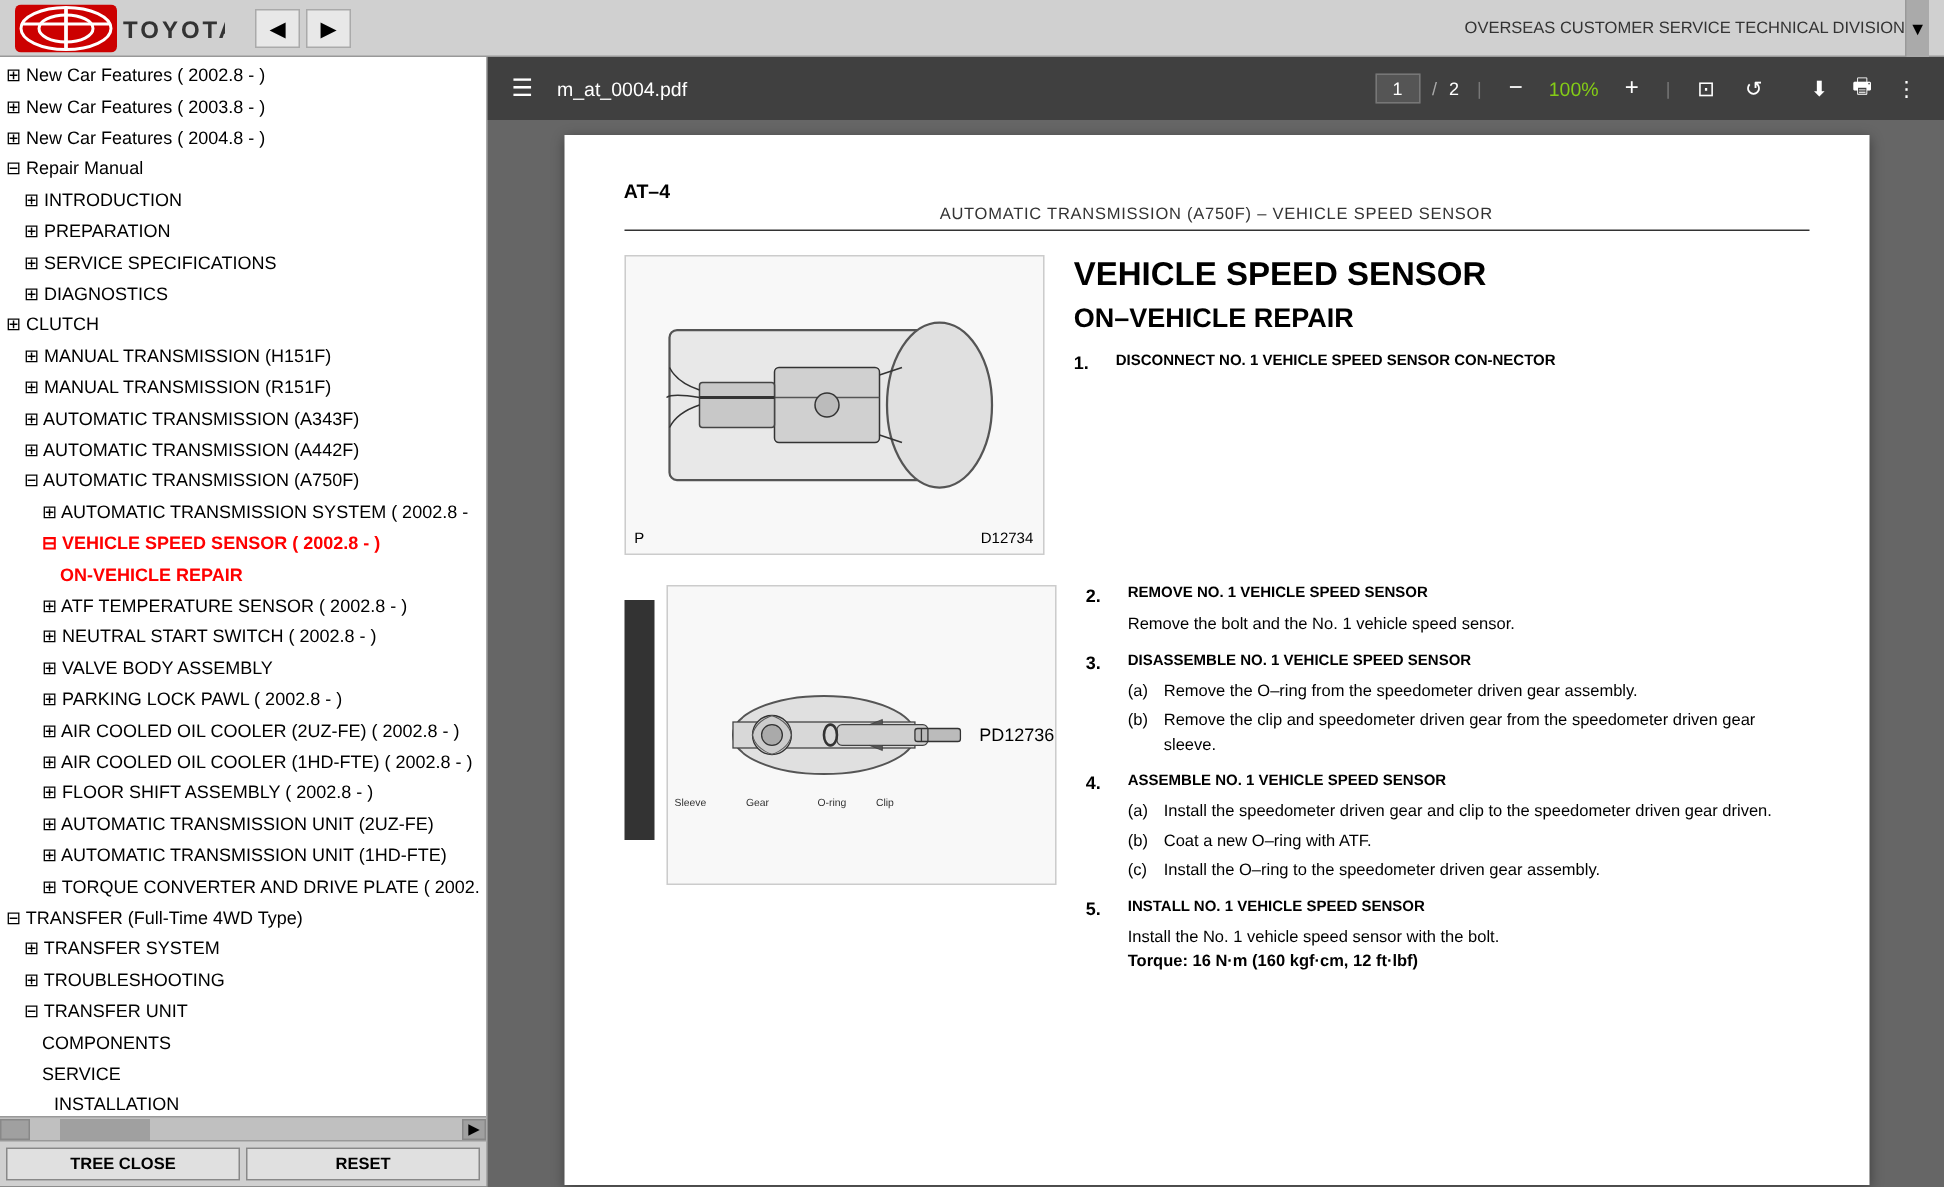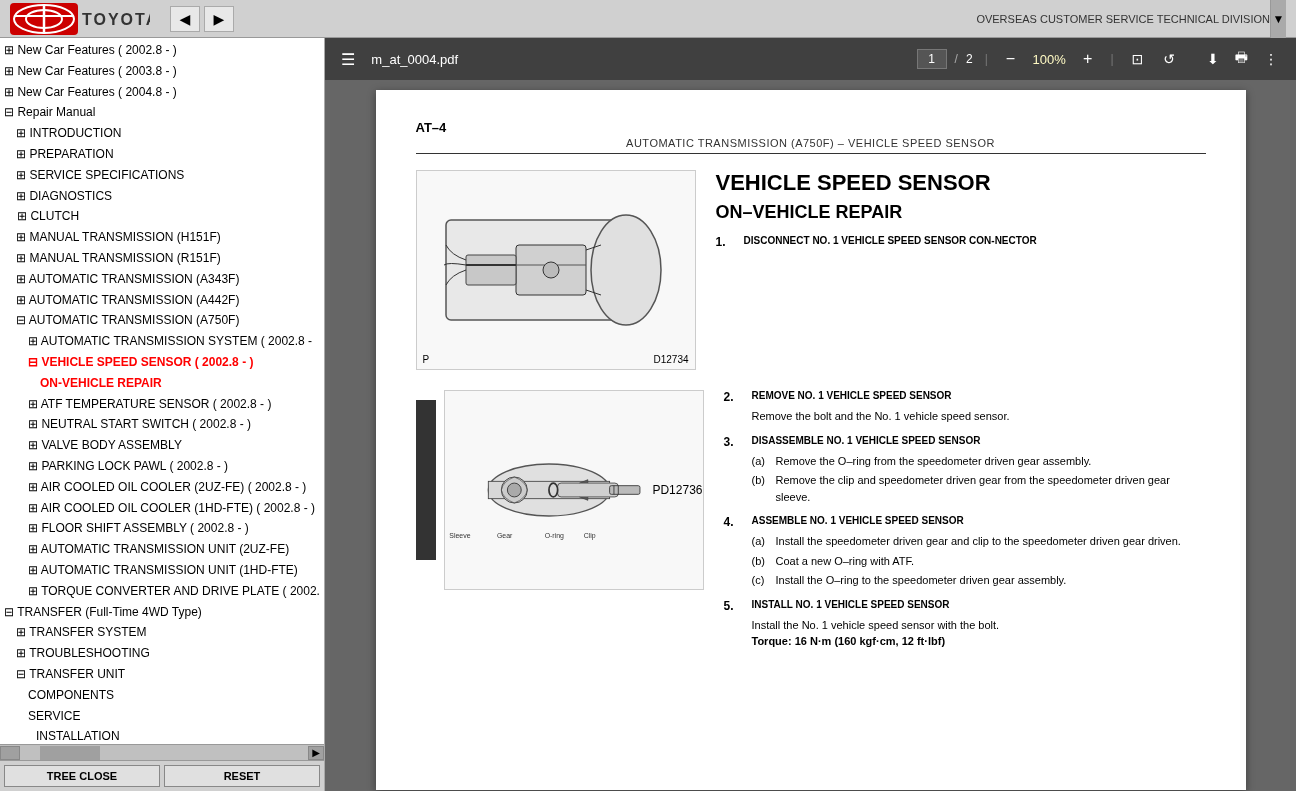--- a/index.html
+++ b/index.html
@@ -70,21 +70,21 @@
     }
     .pdf-page-input {
       background: #555; color: white; border: 1px solid #777; padding: 2px 6px; width: 30px; text-align: center; font-size: 12px;
     }
     .pdf-page-sep { color: #aaa; }
     .pdf-page-total { color: white; }
     .pdf-divider { color: #777; margin: 0 4px; }
     .pdf-zoom-btn {
       color: white; background: none; border: none; cursor: pointer; font-size: 16px; padding: 2px 6px;
     }
-    .pdf-zoom-val { color: #fef9c3; font-size: 13px; min-width: 40px; text-align: center; }
+    .pdf-zoom-val { color: #84cc16; font-size: 13px; min-width: 40px; text-align: center; }
     .pdf-action-btn {
       color: white; background: none; border: none; cursor: pointer; font-size: 14px; padding: 2px 6px;
     }
     .pdf-right-actions {
       display: flex; align-items: center; gap: 4px; margin-left: 8px;
     }
 
     .pdf-content-area {
       flex: 1; overflow-y: auto; overflow-x: hidden; background: #666; display: flex; justify-content: center; padding: 10px;
     }
@@ -189,21 +189,21 @@
   <div class="left-panel">
     <div class="tree-content" id="tree-container">
         <div class="tree-item" style="padding-left: 4px;">⊞ New Car Features ( 2002.8 - )</div>
         <div class="tree-item" style="padding-left: 4px;">⊞ New Car Features ( 2003.8 - )</div>
         <div class="tree-item" style="padding-left: 4px;">⊞ New Car Features ( 2004.8 - )</div>
         <div class="tree-item" style="padding-left: 4px;">⊟ Repair Manual</div>
         <div class="tree-item" style="padding-left: 16px;">⊞ INTRODUCTION</div>
         <div class="tree-item" style="padding-left: 16px;">⊞ PREPARATION</div>
         <div class="tree-item" style="padding-left: 16px;">⊞ SERVICE SPECIFICATIONS</div>
         <div class="tree-item" style="padding-left: 16px;">⊞ DIAGNOSTICS</div>
-        <div class="tree-item" style="padding-left: 17px;">⊞ CLUTCH</div>
+        <div class="tree-item" style="padding-left: 4px;">⊞ CLUTCH</div>
         <div class="tree-item" style="padding-left: 16px;">⊞ MANUAL TRANSMISSION (H151F)</div>
         <div class="tree-item" style="padding-left: 16px;">⊞ MANUAL TRANSMISSION (R151F)</div>
         <div class="tree-item" style="padding-left: 16px;">⊞ AUTOMATIC TRANSMISSION (A343F)</div>
         <div class="tree-item" style="padding-left: 16px;">⊞ AUTOMATIC TRANSMISSION (A442F)</div>
         <div class="tree-item" style="padding-left: 16px;">⊟ AUTOMATIC TRANSMISSION (A750F)</div>
         <div class="tree-item" style="padding-left: 28px;">⊞ AUTOMATIC TRANSMISSION SYSTEM ( 2002.8 -</div>
         <div class="tree-item" style="padding-left: 28px; color: red; font-weight: bold;">⊟ VEHICLE SPEED SENSOR ( 2002.8 - )</div>
         <div class="tree-item" style="padding-left: 40px; color: red; font-weight: bold;">  ON-VEHICLE REPAIR</div>
         <div class="tree-item" style="padding-left: 28px;">⊞ ATF TEMPERATURE SENSOR ( 2002.8 - )</div>
         <div class="tree-item" style="padding-left: 28px;">⊞ NEUTRAL START SWITCH ( 2002.8 - )</div>

